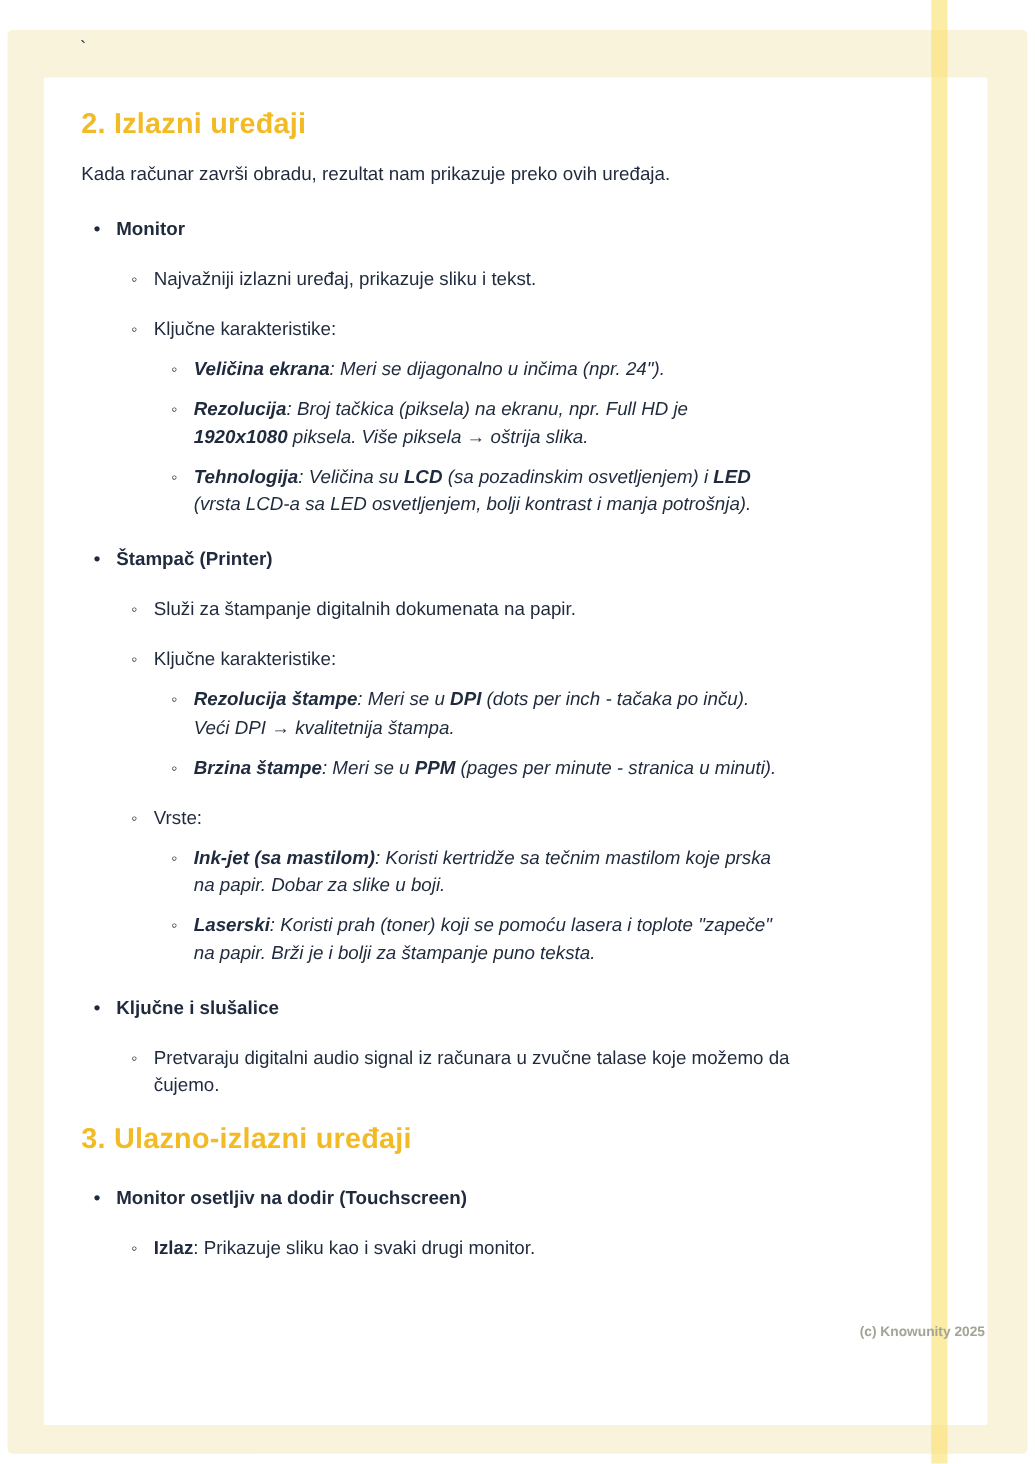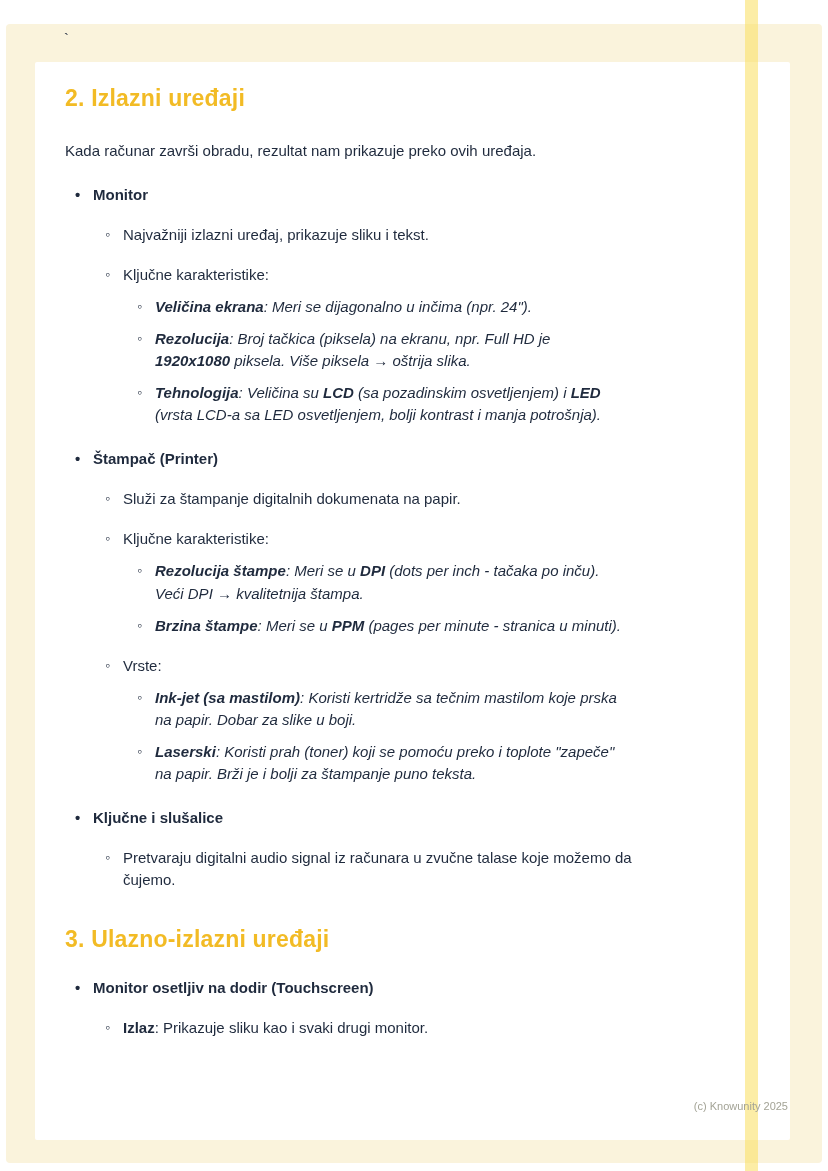--- a/index.html
+++ b/index.html
@@ -24,41 +24,41 @@
     position:absolute; left:35px; top:62px; width:755px; height:1078px;
     background:#ffffff; border-radius:2px;
     padding:22px 50px 20px 30px;
     overflow:hidden;
   }
   .block { font-size:15px; line-height:1.47; color:var(--text,#1f2a3d); }
   h2.block {
     color:var(--accent,#f2bb25);
     font-size:23px; line-height:1.3;
     font-weight:bold;
-    margin-top:34px;
+    margin-top:16px;
     letter-spacing:.2px;
   }
   h2.block:first-child { margin-top:0; }
-  .p   { margin-top:26px; }
+  .p   { margin-top:15px; }
   .li1 { margin-top:22px; margin-left:10px; font-weight:bold; display:flex; }
   .li2 { margin-top:18px; margin-left:40px; display:flex; }
   .li3 { margin-top:10px; margin-left:72px; display:flex; }
   .marker { flex:none; width:18px; }
   .li2 .marker, .li3 .marker { font-size:14px; }
   .li2 .text { max-width:560px; }
   .li3 .text { max-width:470px;font-style:italic; }
   .text strong { font-weight:bold; }
   .stripe {
     position:absolute; left:745px; top:0; width:13px; height:1171px;
     background:var(--stripe,rgba(250,222,92,0.55));
     pointer-events:none;
   }
   .watermark {
-    position:absolute; top:1100px; right:40px;
-    font-size:11px; color:var(--muted,#a3a396);
+    position:absolute; top:1060px; right:40px;
+    font-size:11px; color:var(--muted,#a3a396);font-weight:bold;
   }
 </style>
 </head>
 <body>
 
 <div class="cream"></div>
 
 <span class="backtick">`</span>
 
 <div class="sheet">
@@ -112,21 +112,21 @@
       <div class="block li2">
         <span class="marker">◦</span>
         <span class="text"><span>Vrste:</span></span>
       </div>
       <div class="block li3">
         <span class="marker">◦</span>
         <span class="text"><strong>Ink-jet (sa mastilom)</strong><span>: Koristi kertridže sa tečnim mastilom koje prska na papir. Dobar za slike u boji.</span></span>
       </div>
       <div class="block li3">
         <span class="marker">◦</span>
-        <span class="text"><strong>Laserski</strong><span>: Koristi prah (toner) koji se pomoću preko i toplote "zapeče" na papir. Brži je i bolji za štampanje puno teksta.</span></span>
+        <span class="text"><strong>Laserski</strong><span>: Koristi prah (toner) koji se pomoću lasera i toplote "zapeče" na papir. Brži je i bolji za štampanje puno teksta.</span></span>
       </div>
       <div class="block li1">
         <span class="marker">•</span>
         <span class="text"><strong>Ključne i slušalice</strong></span>
       </div>
       <div class="block li2">
         <span class="marker">◦</span>
         <span class="text"><span>Pretvaraju digitalni audio signal iz računara u zvučne talase koje možemo da čujemo.</span></span>
       </div>
       <h2 class="block h2"><span class="text"><strong>3. Ulazno-izlazni uređaji</strong></span></h2>

